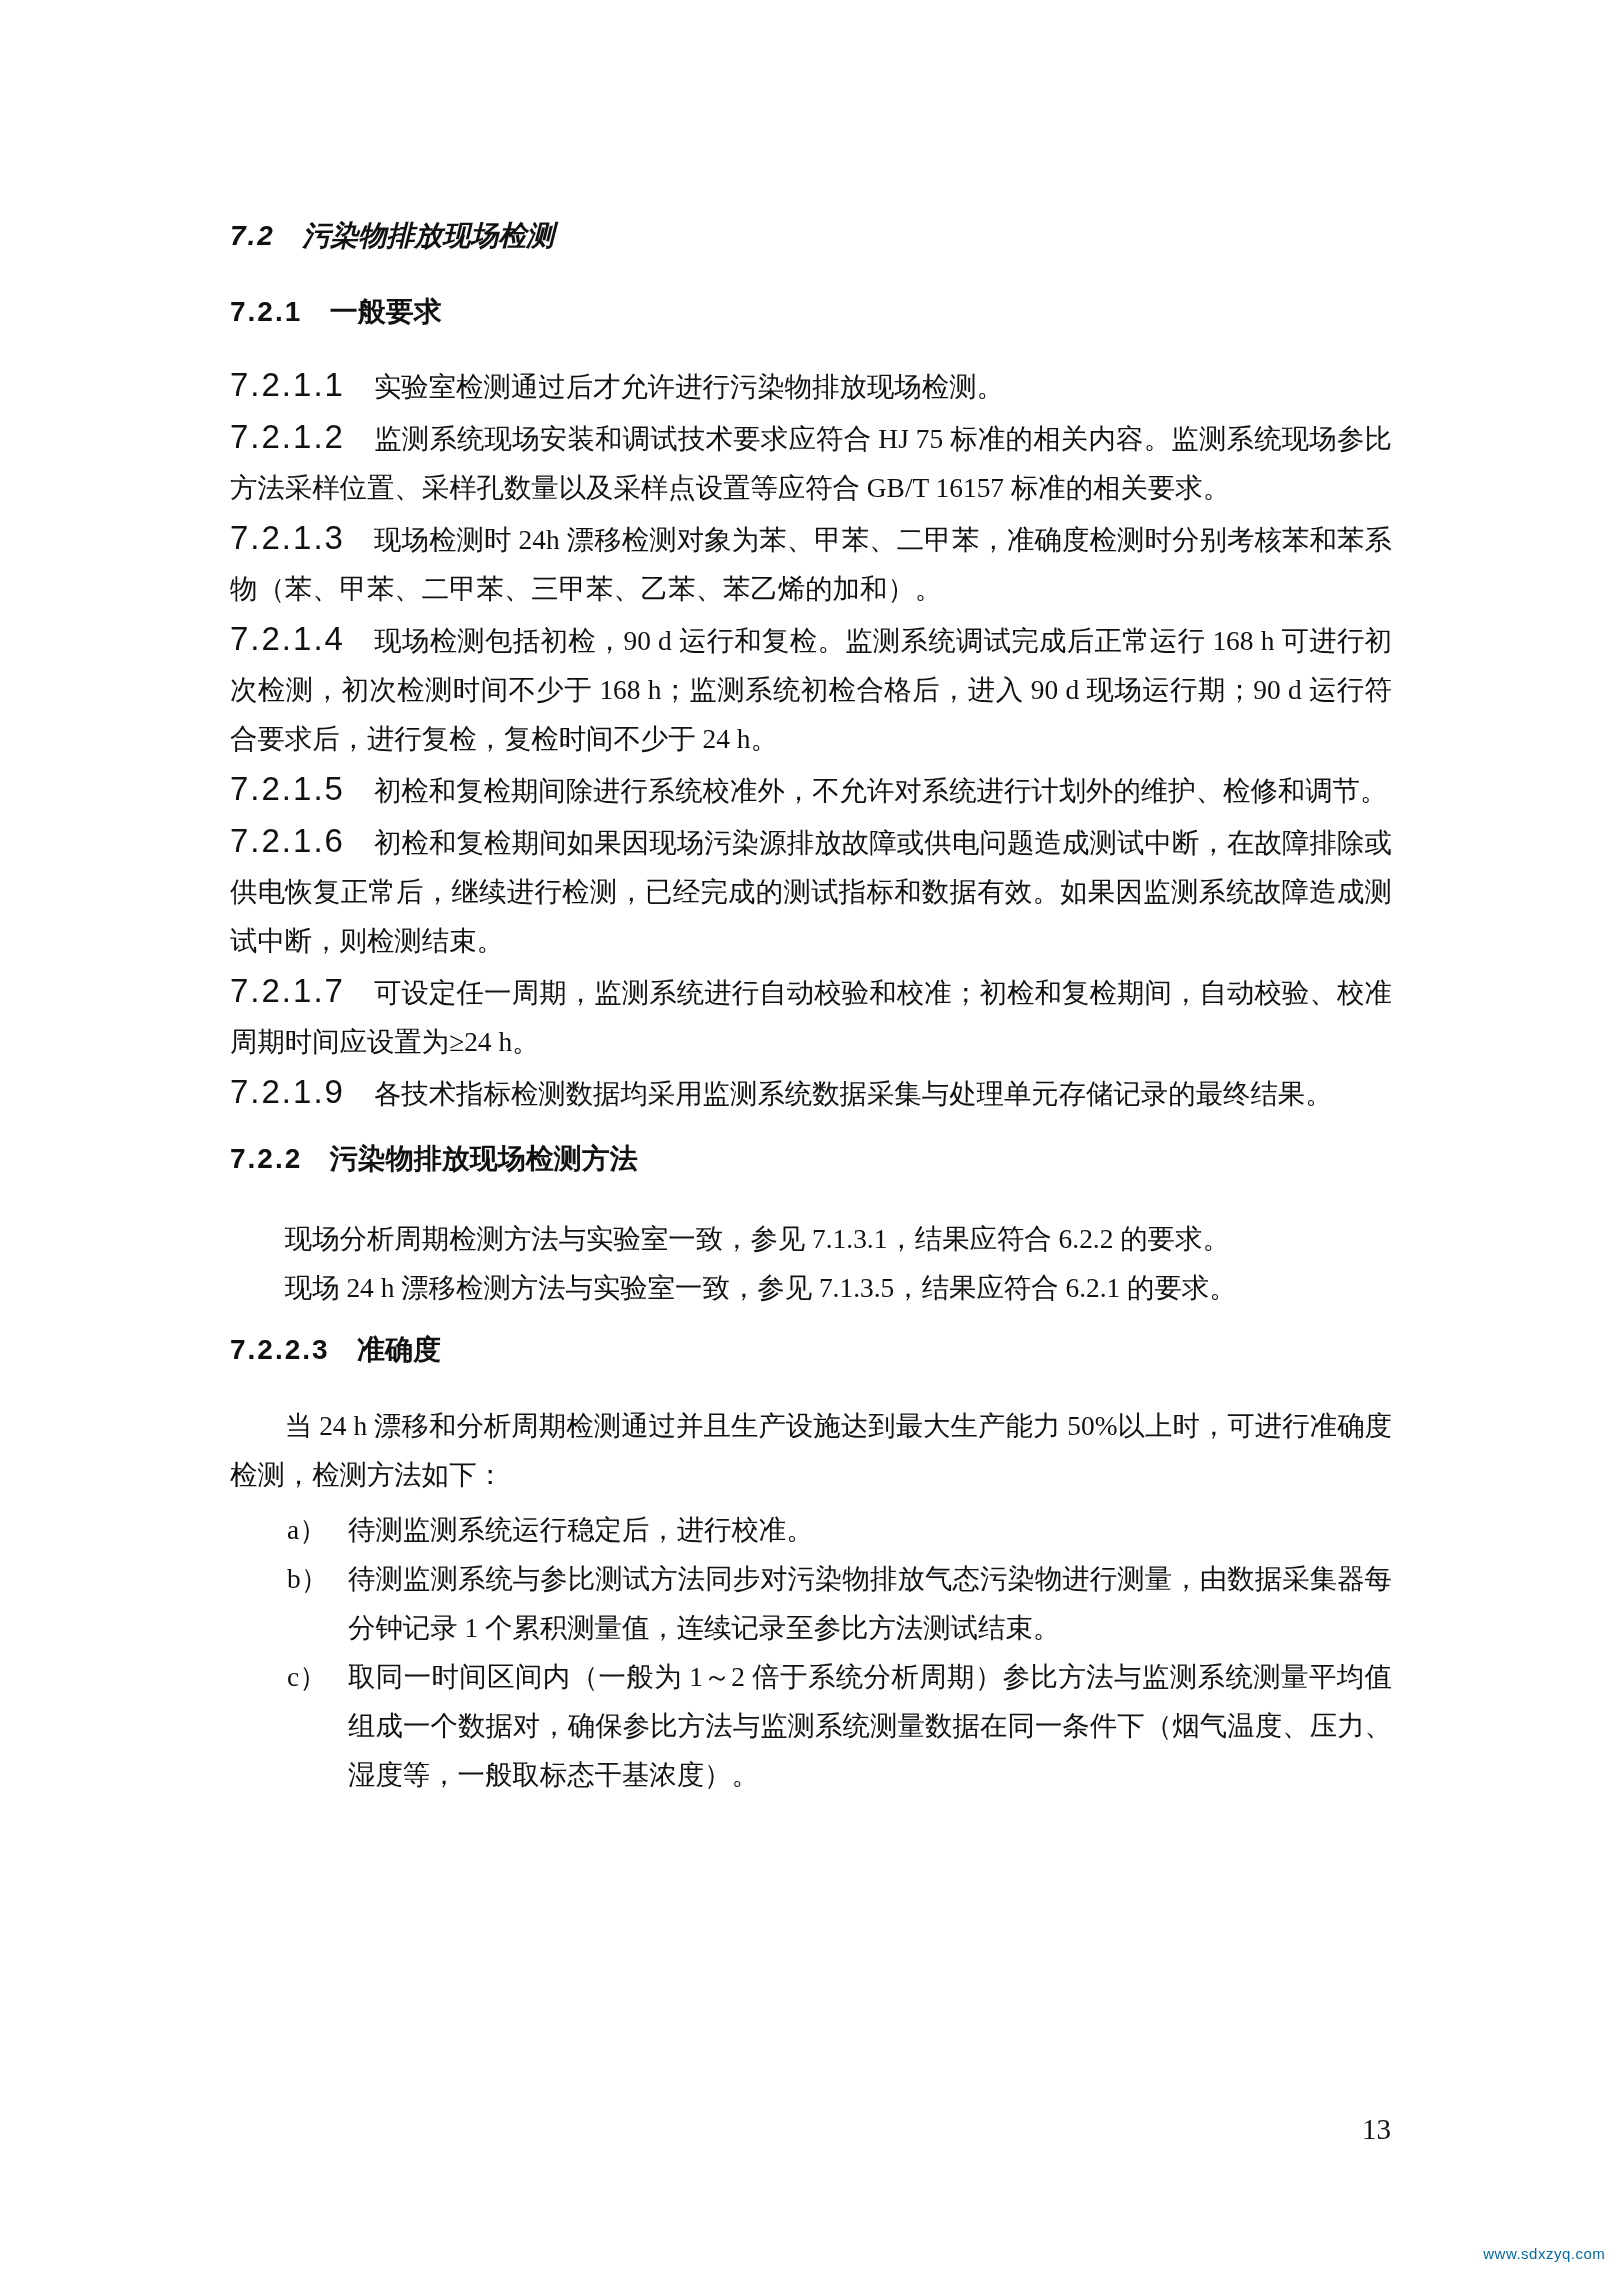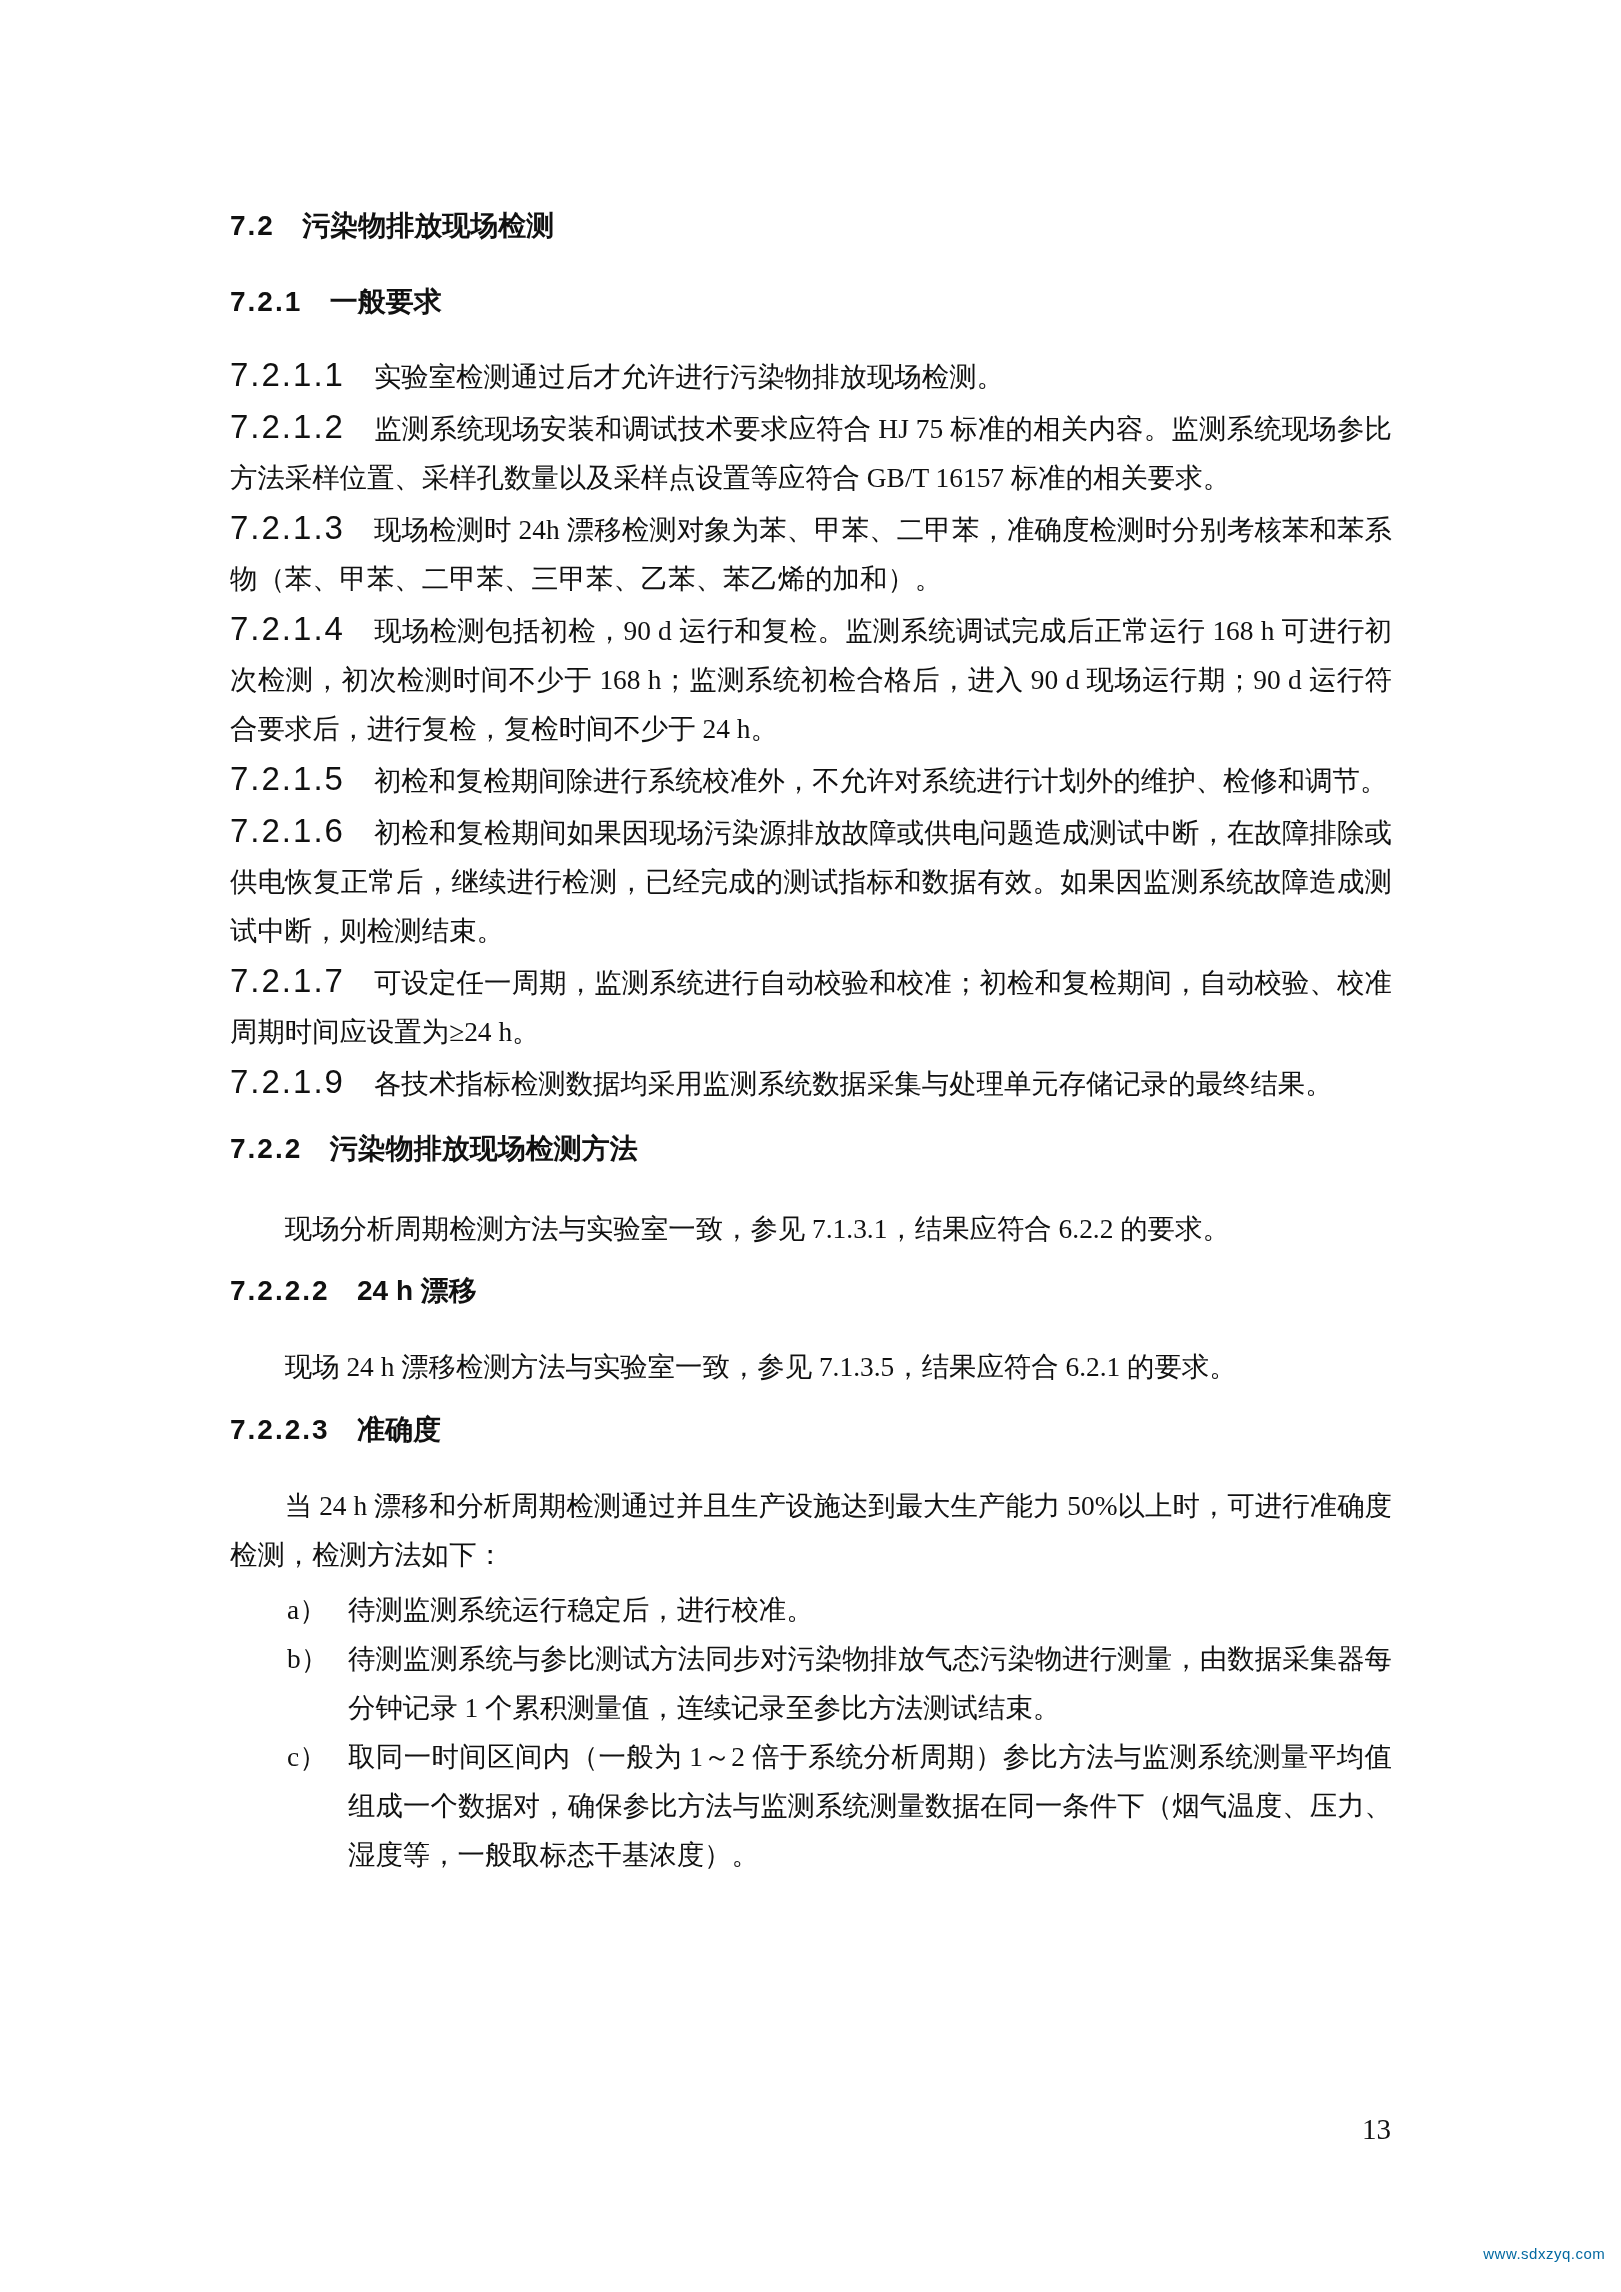--- a/index.html
+++ b/index.html
@@ -23,21 +23,21 @@
     width: 1162px;
   }
   
   .h-sec, .h-sub, .h-sub2 {
     font-family: "Liberation Sans", "DejaVu Sans", sans-serif;
     font-weight: 700;
     font-size: 28px;
     line-height: 35px;
     color: #111111;
   }
-  .h-sec  { margin: 4px 0 41px 0; }
+  .h-sec  { margin: 14px 0 41px 0; font-style: italic; }
   .h-sub  { margin: 0 0 31px 0; }
   .h-sub-late { margin: 21.6px 0 39px 0; }
   .h-sub2 { margin: 19.6px 0 35px 0; }
   .h-num { letter-spacing: 2px; margin-right: 27.4px; }
   
   .para {
     margin: 0;
     font-size: 27.4px;
     line-height: 49px;
     text-align: justify;
@@ -102,21 +102,20 @@
     <p class="para"><span class="cnum">7.2.1.4</span><span>现场检测包括初检，90 d 运行和复检。监测系统调试完成后正常运行 168 h 可进行初次检测，初次检测时间不少于 168 h；监测系统初检合格后，进入 90 d 现场运行期；90 d 运行符合要求后，进行复检，复检时间不少于 24 h。</span></p>
     <p class="para"><span class="cnum">7.2.1.5</span><span>初检和复检期间除进行系统校准外，不允许对系统进行计划外的维护、检修和调节。</span></p>
     <p class="para"><span class="cnum">7.2.1.6</span><span>初检和复检期间如果因现场污染源排放故障或供电问题造成测试中断，在故障排除或供电恢复正常后，继续进行检测，已经完成的测试指标和数据有效。如果因监测系统故障造成测试中断，则检测结束。</span></p>
     <p class="para"><span class="cnum">7.2.1.7</span><span>可设定任一周期，监测系统进行自动校验和校准；初检和复检期间，自动校验、校准周期时间应设置为≥24 h。</span></p>
     <p class="para"><span class="cnum">7.2.1.9</span><span>各技术指标检测数据均采用监测系统数据采集与处理单元存储记录的最终结果。</span></p>
 
     <div class="h-sub h-sub-late"><span class="h-num">7.2.2</span><span>污染物排放现场检测方法</span></div>
 
     <p class="para indent">现场分析周期检测方法与实验室一致，参见 7.1.3.1，结果应符合 6.2.2 的要求。</p>
 
-    <div class="h-sub2"><span class="h-num">7.2.2.2</span><span>24 h 漂移</span></div>
     <p class="para indent">现场 24 h 漂移检测方法与实验室一致，参见 7.1.3.5，结果应符合 6.2.1 的要求。</p>
 
     <div class="h-sub2"><span class="h-num">7.2.2.3</span><span>准确度</span></div>
     <p class="para indent">当 24 h 漂移和分析周期检测通过并且生产设施达到最大生产能力 50%以上时，可进行准确度检测，检测方法如下：</p>
 
     <ul class="abc-list">
       <li class="abc-item"><span class="abc-marker">a）</span><span>待测监测系统运行稳定后，进行校准。</span></li>
       <li class="abc-item"><span class="abc-marker">b）</span><span>待测监测系统与参比测试方法同步对污染物排放气态污染物进行测量，由数据采集器每分钟记录 1 个累积测量值，连续记录至参比方法测试结束。</span></li>
       <li class="abc-item"><span class="abc-marker">c）</span><span>取同一时间区间内（一般为 1～2 倍于系统分析周期）参比方法与监测系统测量平均值组成一个数据对，确保参比方法与监测系统测量数据在同一条件下（烟气温度、压力、湿度等，一般取标态干基浓度）。</span></li>
     </ul>

